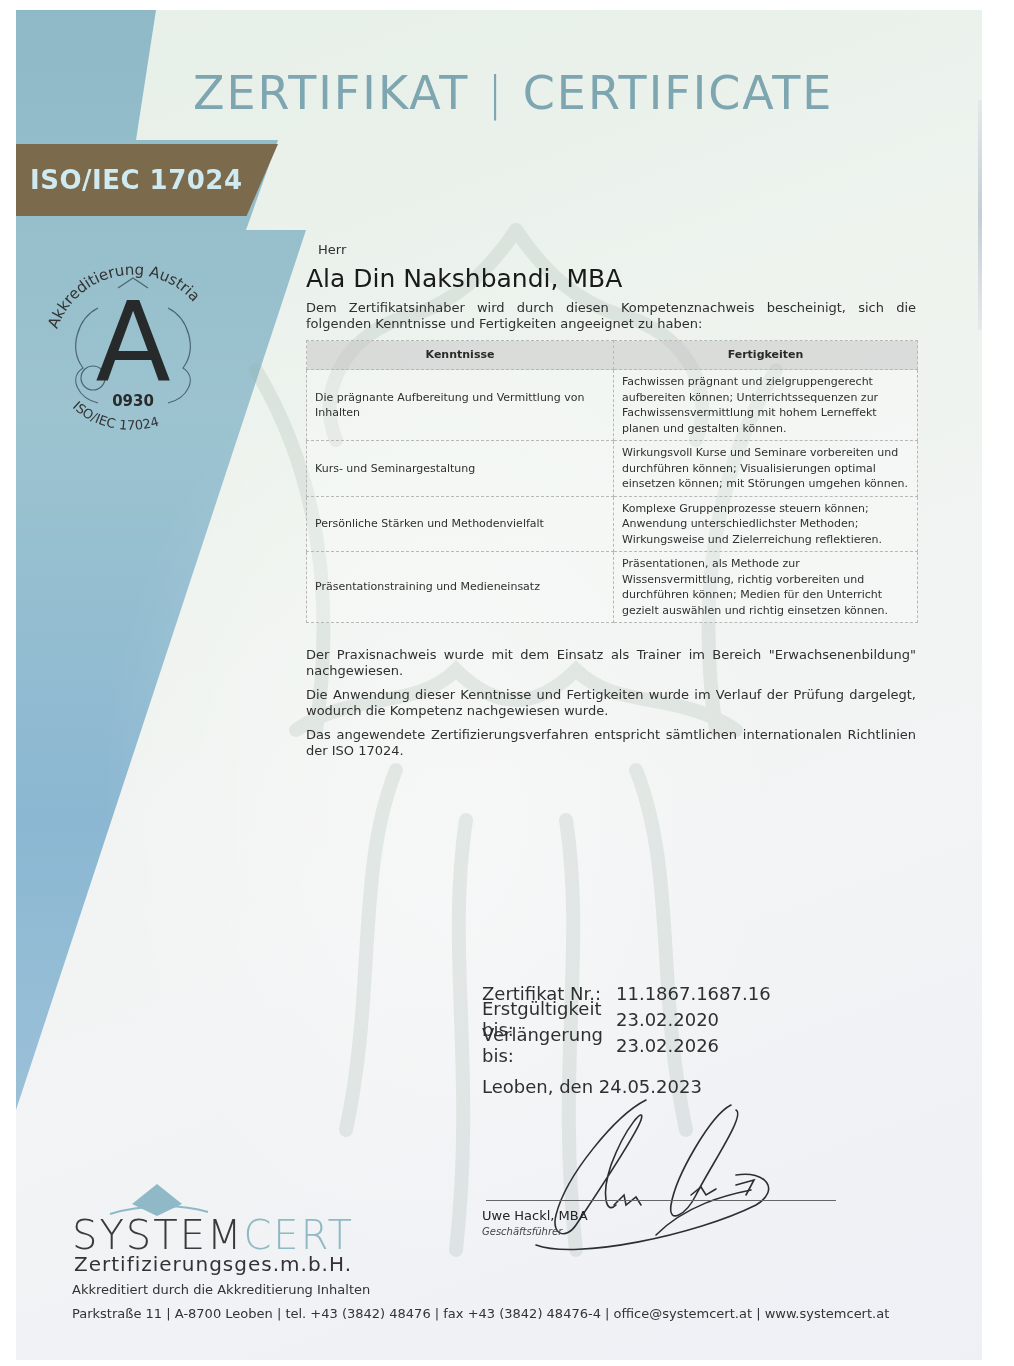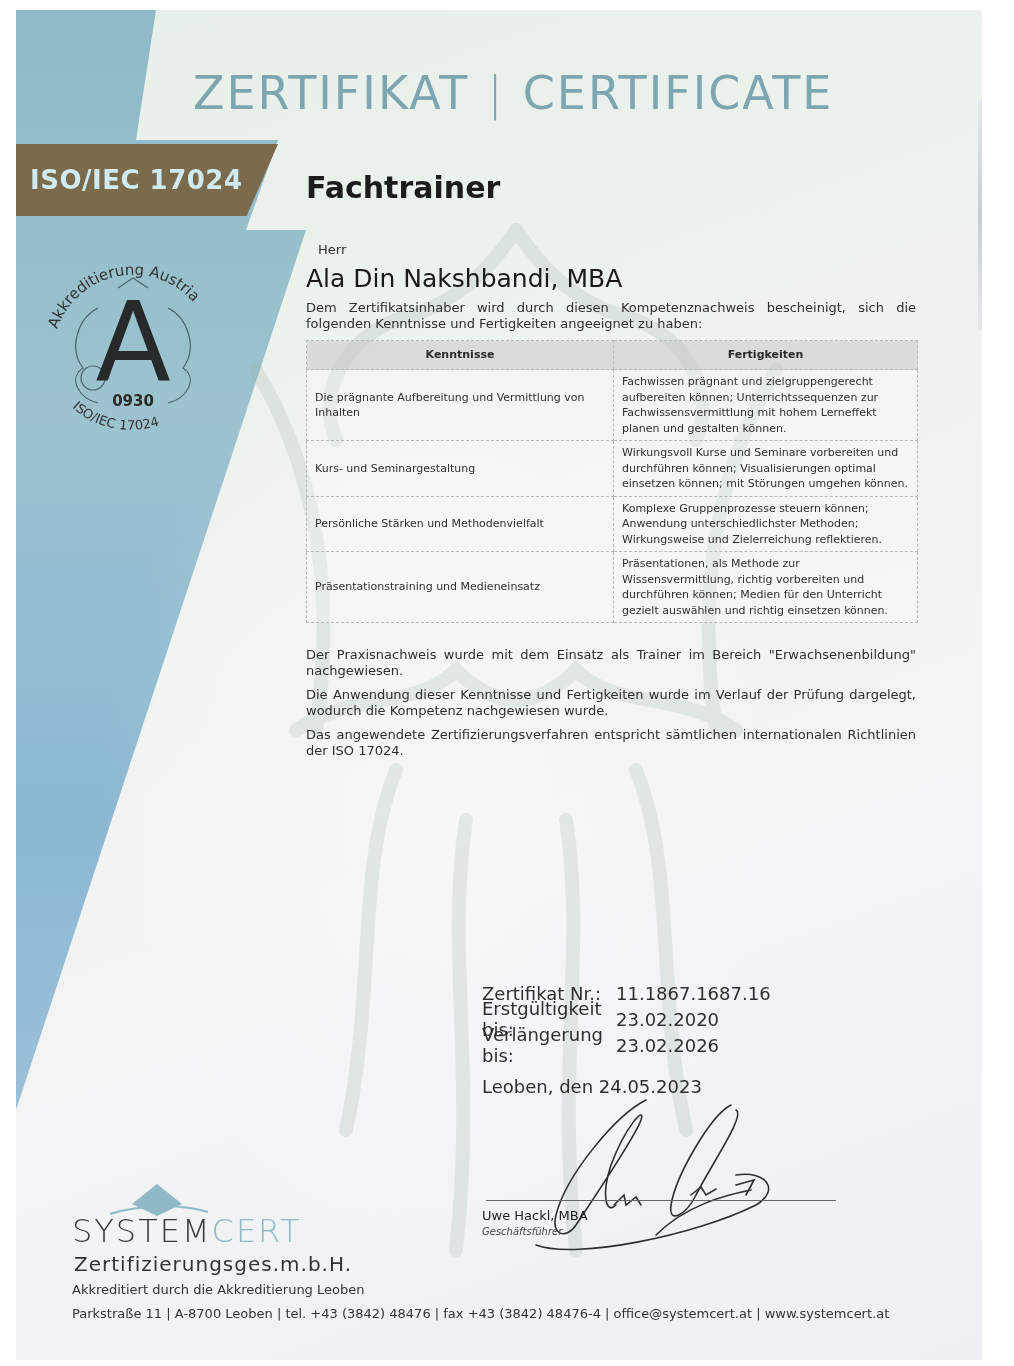--- a/index.html
+++ b/index.html
@@ -31,21 +31,21 @@
     table.skills td.k { width:290px; }
     .meta { position:absolute; left:466px; top:970px; font-size:18px; color:#2f2f2f; }
     .meta .row { display:flex; height:26px; align-items:center; }
     .meta .lbl { width:134px; }
     .meta .place { margin-top:18px; }
     .sig-line { position:absolute; left:470px; top:1190px; width:350px; height:1px; background:#666; }
     .signature { position:absolute; left:480px; top:1085px; width:300px; height:170px; }
     .signer { position:absolute; left:466px; top:1198px; font-size:13px; font-weight:normal; color:#222; }
     .signer-role { position:absolute; left:466px; top:1216px; font-size:10px; font-style:italic; color:#444; }
     .logo { position:absolute; left:56px; top:1172px; }
-    .logo .brand { position:absolute; left:0; top:30px; font-size:32px; letter-spacing:2px; white-space:nowrap; font-weight:300; }
+    .logo .brand { position:absolute; left:0; top:30px; font-size:40px; letter-spacing:2px; white-space:nowrap; font-weight:300; }
     .logo .brand .b1 { color:#3a3a3a; }
     .logo .brand .b2 { color:#8fbac3; }
     .logo .sub { position:absolute; left:2px; top:70px; font-size:20px; letter-spacing:1px; color:#333; white-space:nowrap; }
     .logo .acc { position:absolute; left:0; top:100px; font-size:13px; color:#333; white-space:nowrap; }
     .footer { position:absolute; left:56px; top:1296px; font-size:13px; color:#333; white-space:nowrap; }
   </style>
 </head>
 <body>
 
 <div class="paper">
@@ -84,21 +84,20 @@
       <path d="M60 70 C40 80 30 110 45 130 C30 140 40 160 60 165"></path>
       <path d="M130 70 C150 80 160 110 145 130 C160 140 150 160 130 165"></path>
       <path d="M80 50 L95 40 L110 50"></path>
       <circle cx="55" cy="140" r="12"></circle>
     </g>
     <text x="95" y="143" text-anchor="middle" font-family="DejaVu Sans, sans-serif" font-size="110" fill="#262a2a">A</text>
     <text x="95" y="168" text-anchor="middle" font-family="DejaVu Sans, sans-serif" font-weight="bold" font-size="15" fill="#2a2a2a">0930</text>
     <text font-family="DejaVu Sans, sans-serif" font-size="13" fill="#333"><textPath href="#arcBot" startOffset="6">ISO/IEC 17024</textPath></text>
   </svg>
 
-  <div class="h-role">Fachtrainer</div>
 
   <div class="content">
     <div class="salut">Herr</div>
     <div class="name">Ala Din Nakshbandi, MBA</div>
     <p class="para">Dem Zertifikatsinhaber wird durch diesen Kompetenznachweis bescheinigt, sich die folgenden Kenntnisse und Fertigkeiten angeeignet zu haben:</p>
 
     <table class="skills">
       <thead>
         <tr>
           <th>Kenntnisse</th>
@@ -161,17 +160,17 @@
   <div class="signer">Uwe Hackl, MBA</div>
   <div class="signer-role">Geschäftsführer</div>
 
   <div class="logo">
     <svg style="position:absolute;left:30px;top:0" width="110" height="36">
       <polygon points="55,2 80,22 55,34 30,22" fill="#8fb9c7"></polygon>
       <path d="M8 32 C40 22 80 22 106 30" stroke="#8fb9c7" stroke-width="2" fill="none"></path>
     </svg>
     <div class="brand"><span class="b1">SYSTEM</span><span class="b2">CERT</span></div>
     <div class="sub">Zertifizierungsges.m.b.H.</div>
-    <div class="acc">Akkreditiert durch die Akkreditierung Leoben</div>
+    <div class="acc">Akkreditiert durch die Akkreditierung Inhalten</div>
   </div>
 
   <div class="footer">Parkstraße 11 | A-8700 Leoben | tel. +43 (3842) 48476 | fax +43 (3842) 48476-4 | office@systemcert.at | www.systemcert.at</div>
 </div>
 
 </body></html>

